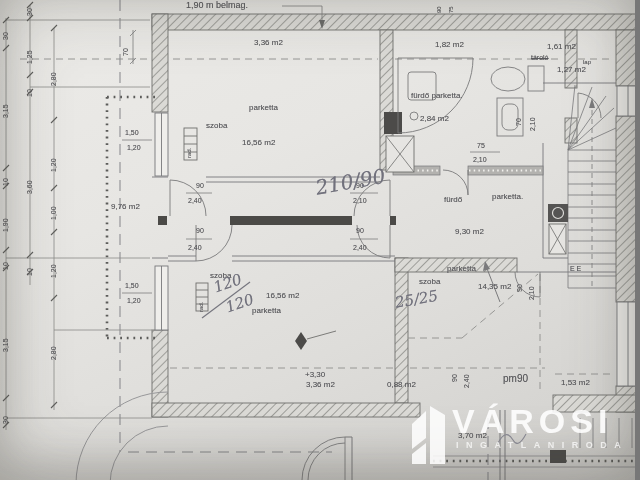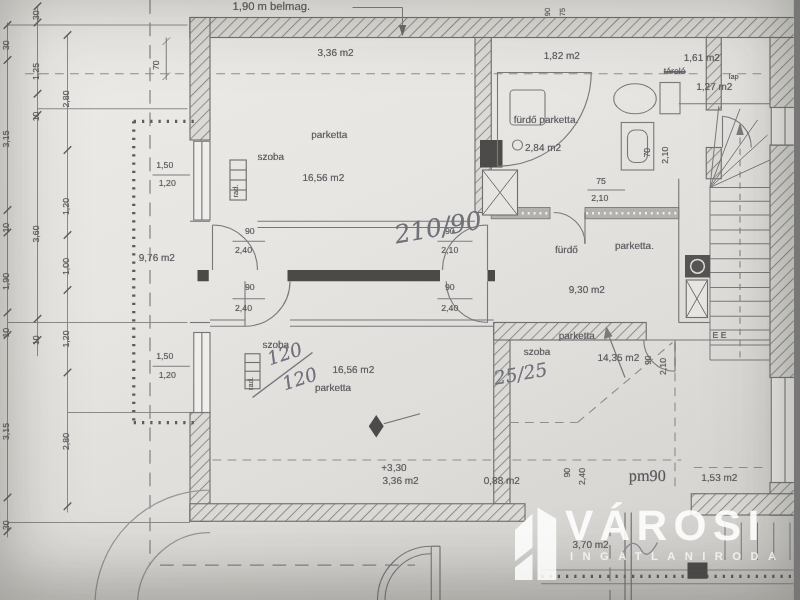--- a/index.html
+++ b/index.html
@@ -305,21 +305,21 @@
       <span style="left: 127px; top: 297px; font-size: 7px;">1,20</span>
       <span style="left: 210px; top: 272px; font-size: 8px;">szoba</span>
       <span style="left: 266px; top: 292px; font-size: 8px;">16,56 m2</span>
       <span style="left: 252px; top: 307px; font-size: 8px;">parketta</span>
       <span style="left: 305px; top: 339px; font-size: 8px; margin-top: 32px;">+3,30</span>
       <span style="left: 447px; top: 265px; font-size: 8px;">parketta</span>
       <span style="left: 419px; top: 278px; font-size: 8px;">szoba</span>
       <span style="left: 478px; top: 283px; font-size: 8px;">14,35 m2</span>
       <span style="left: 306px; top: 381px; font-size: 8px;">3,36 m2</span>
       <span style="left: 387px; top: 381px; font-size: 8px;">0,88 m2</span>
-      <span style="left: 503px; top: 374px; font-size: 13px; font-family: Liberation Serif, serif;">pm90</span>
+      <span style="left: 503px; top: 374px; font-size: 10px;">pm90</span>
       <span style="left: 561px; top: 379px; font-size: 8px;">1,53 m2</span>
       <span style="left: 444px; top: 432px; font-size: 8px; margin-left: 14px;">3,70 m2</span>
       <span style="left: 570px; top: 265px; font-size: 7px;">E  E</span>
       <span class="rot" style="left: 122px; top: 56px; font-size: 7px;">70</span>
       <span class="rot" style="left: 2px; top: 40px; font-size: 7px;">30</span>
       <span class="rot" style="left: 2px; top: 118px; font-size: 7px;">3,15</span>
       <span class="rot" style="left: 2px; top: 186px; font-size: 7px;">10</span>
       <span class="rot" style="left: 2px; top: 232px; font-size: 7px;">1,90</span>
       <span class="rot" style="left: 2px; top: 270px; font-size: 7px;">10</span>
       <span class="rot" style="left: 2px; top: 352px; font-size: 7px;">3,15</span>

